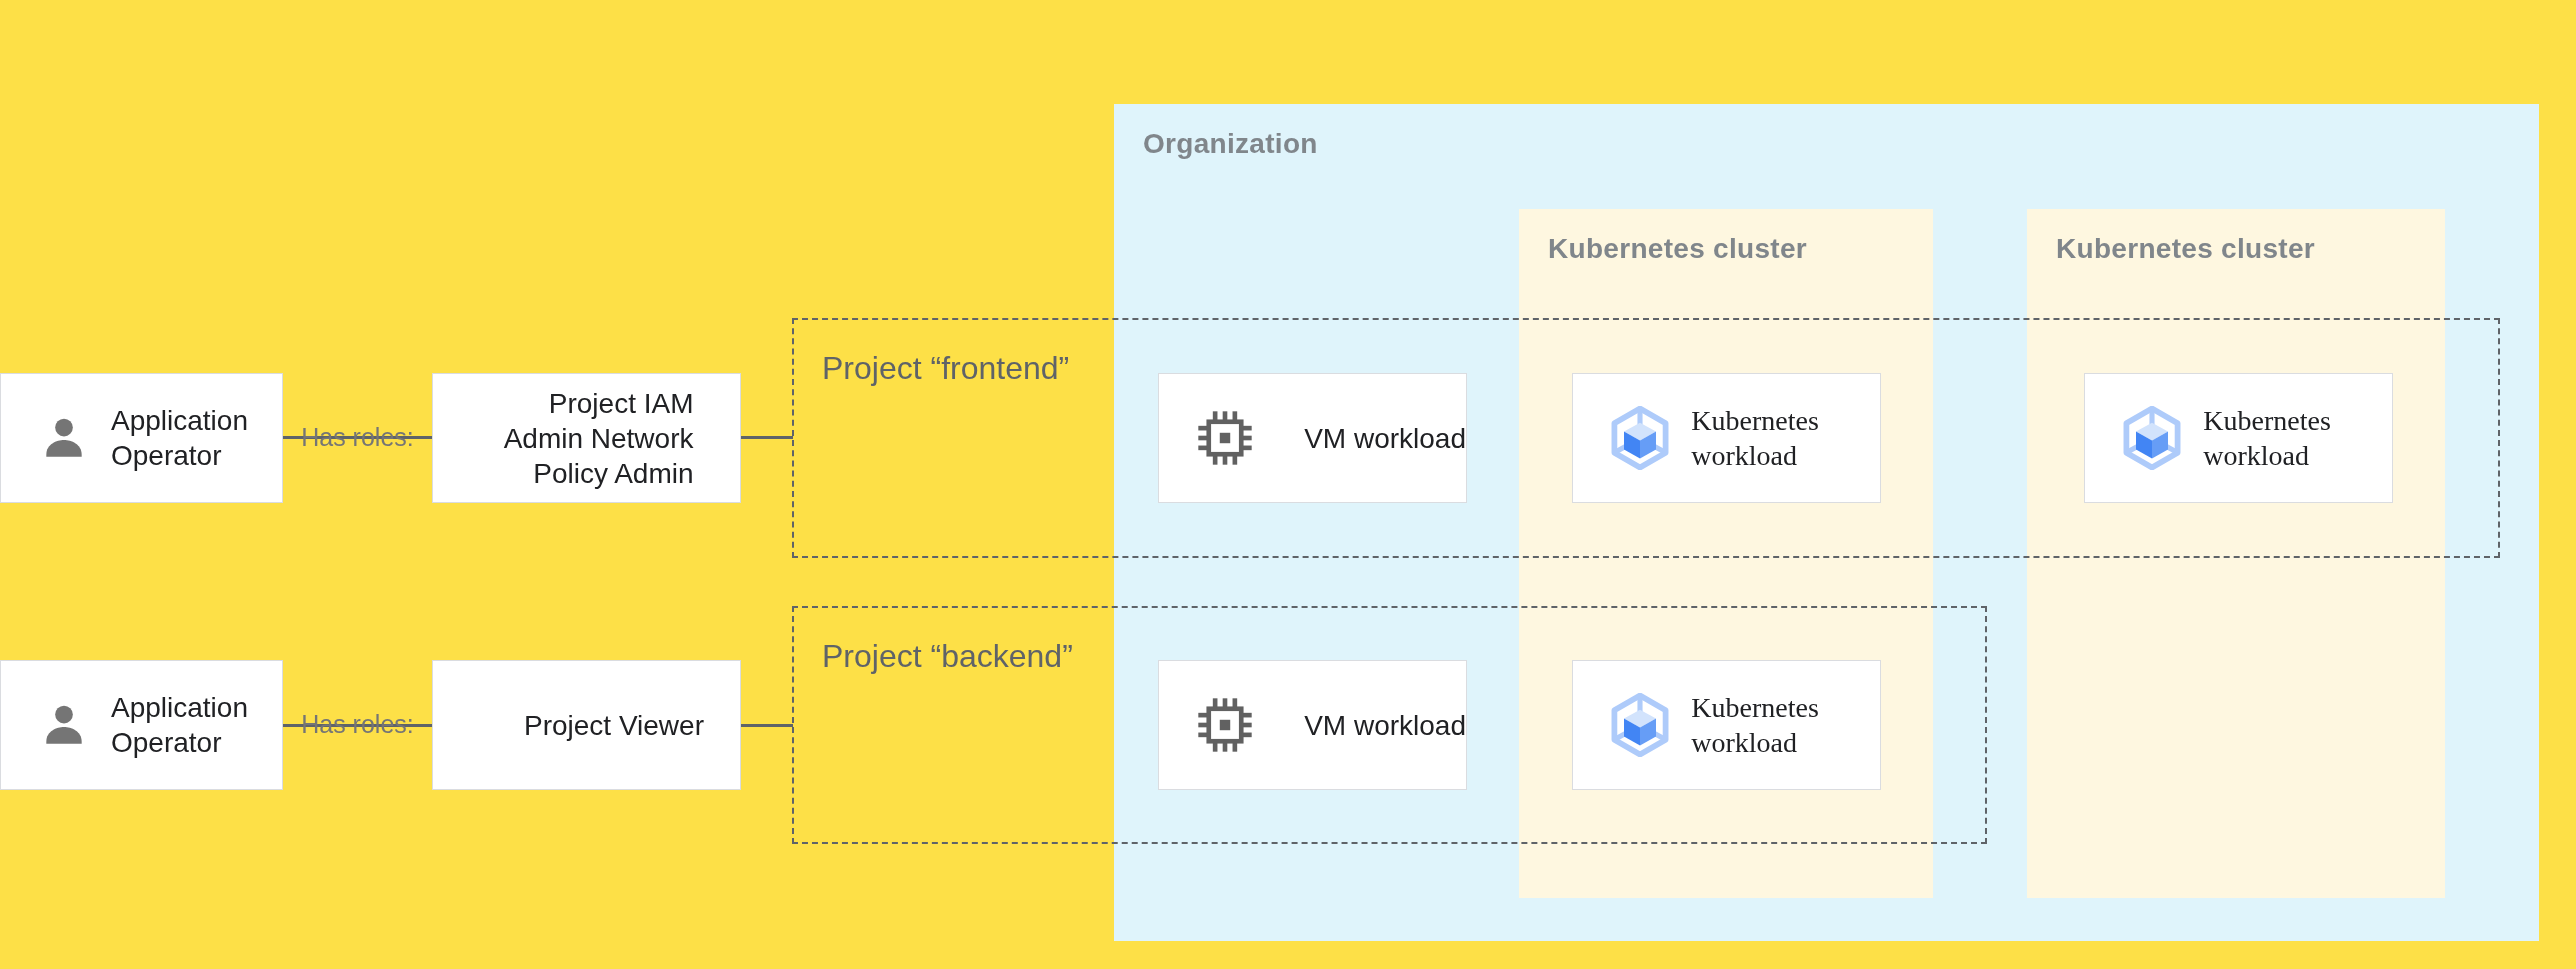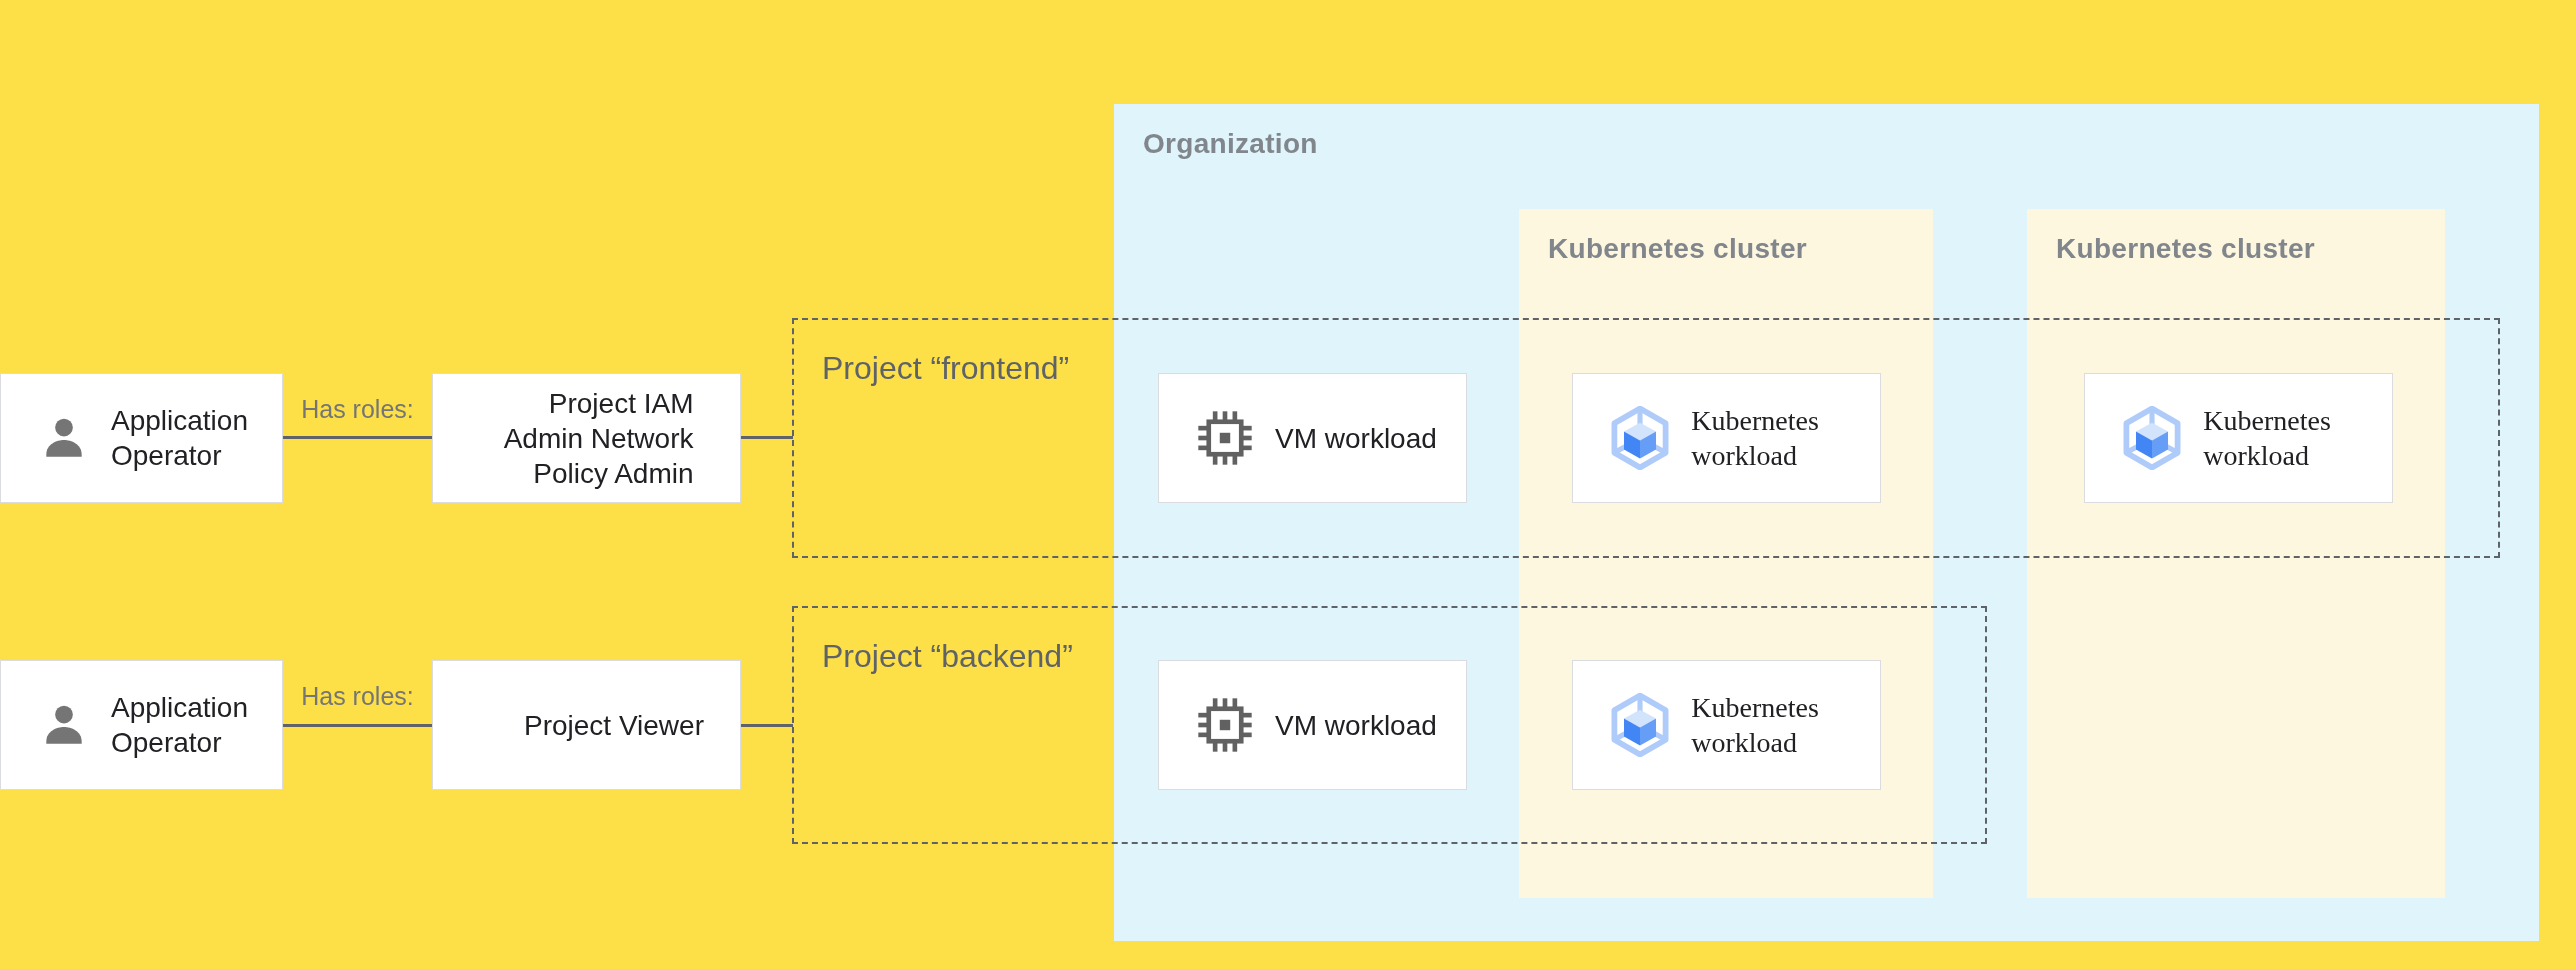--- a/index.html
+++ b/index.html
@@ -62,21 +62,21 @@
     border: 1.4px solid #dadce0;
     z-index: 4;
     display: flex;
     align-items: center;
   }
   .row1 { top: 373px; height: 130px; }
   .row2 { top: 660px; height: 130px; }
 
   .actor-node   { left: 0px;    width: 283px; padding-left: 37px; gap: 21px; }
   .role-node    { left: 432px;  width: 309px; justify-content: center; }
-  .vm-node      { left: 1158px; width: 309px; padding-left: 37px; gap: 21px; }
+  .vm-node      { left: 1158px; width: 309px; padding-left: 37px; gap: 21px; justify-content: space-between; }
   .k8s-node-1   { left: 1572px; width: 309px; padding-left: 35px; gap: 19.3px; }
   .k8s-node-2   { left: 2084px; width: 309px; padding-left: 35px; gap: 19.3px; }
 
   .node-text {
     font-size: 28px;
     line-height: 35px;
     color: #202124;
   }
   .actor-text { width: 169px; }
   .role-text  { width: 214px; text-align: right; }
@@ -96,20 +96,21 @@
   .conn-3 { left: 283px;  top: 724px; width: 149px; }
   .conn-4 { left: 741px; top: 724px; width: 52px;  }
 
   .edge-label {
     width: 149px;
     text-align: center;
     font-size: 25px;
     color: #757575;
     z-index: 5;
     white-space: nowrap;
+    margin-top: 28px;
   }
   .edge-label-1 { left: 283px; top: 395px; }
   .edge-label-2 { left: 283px; top: 682px; }
 </style>
 </head>
 <body>
 
 <svg width="0" height="0" style="position:absolute">
   <defs>
     <g id="icon-person">

